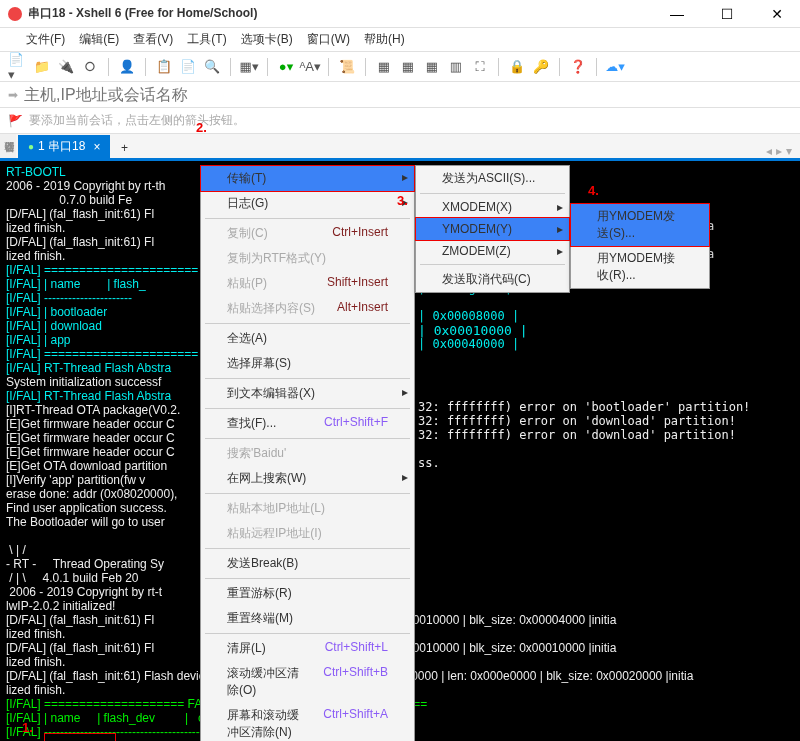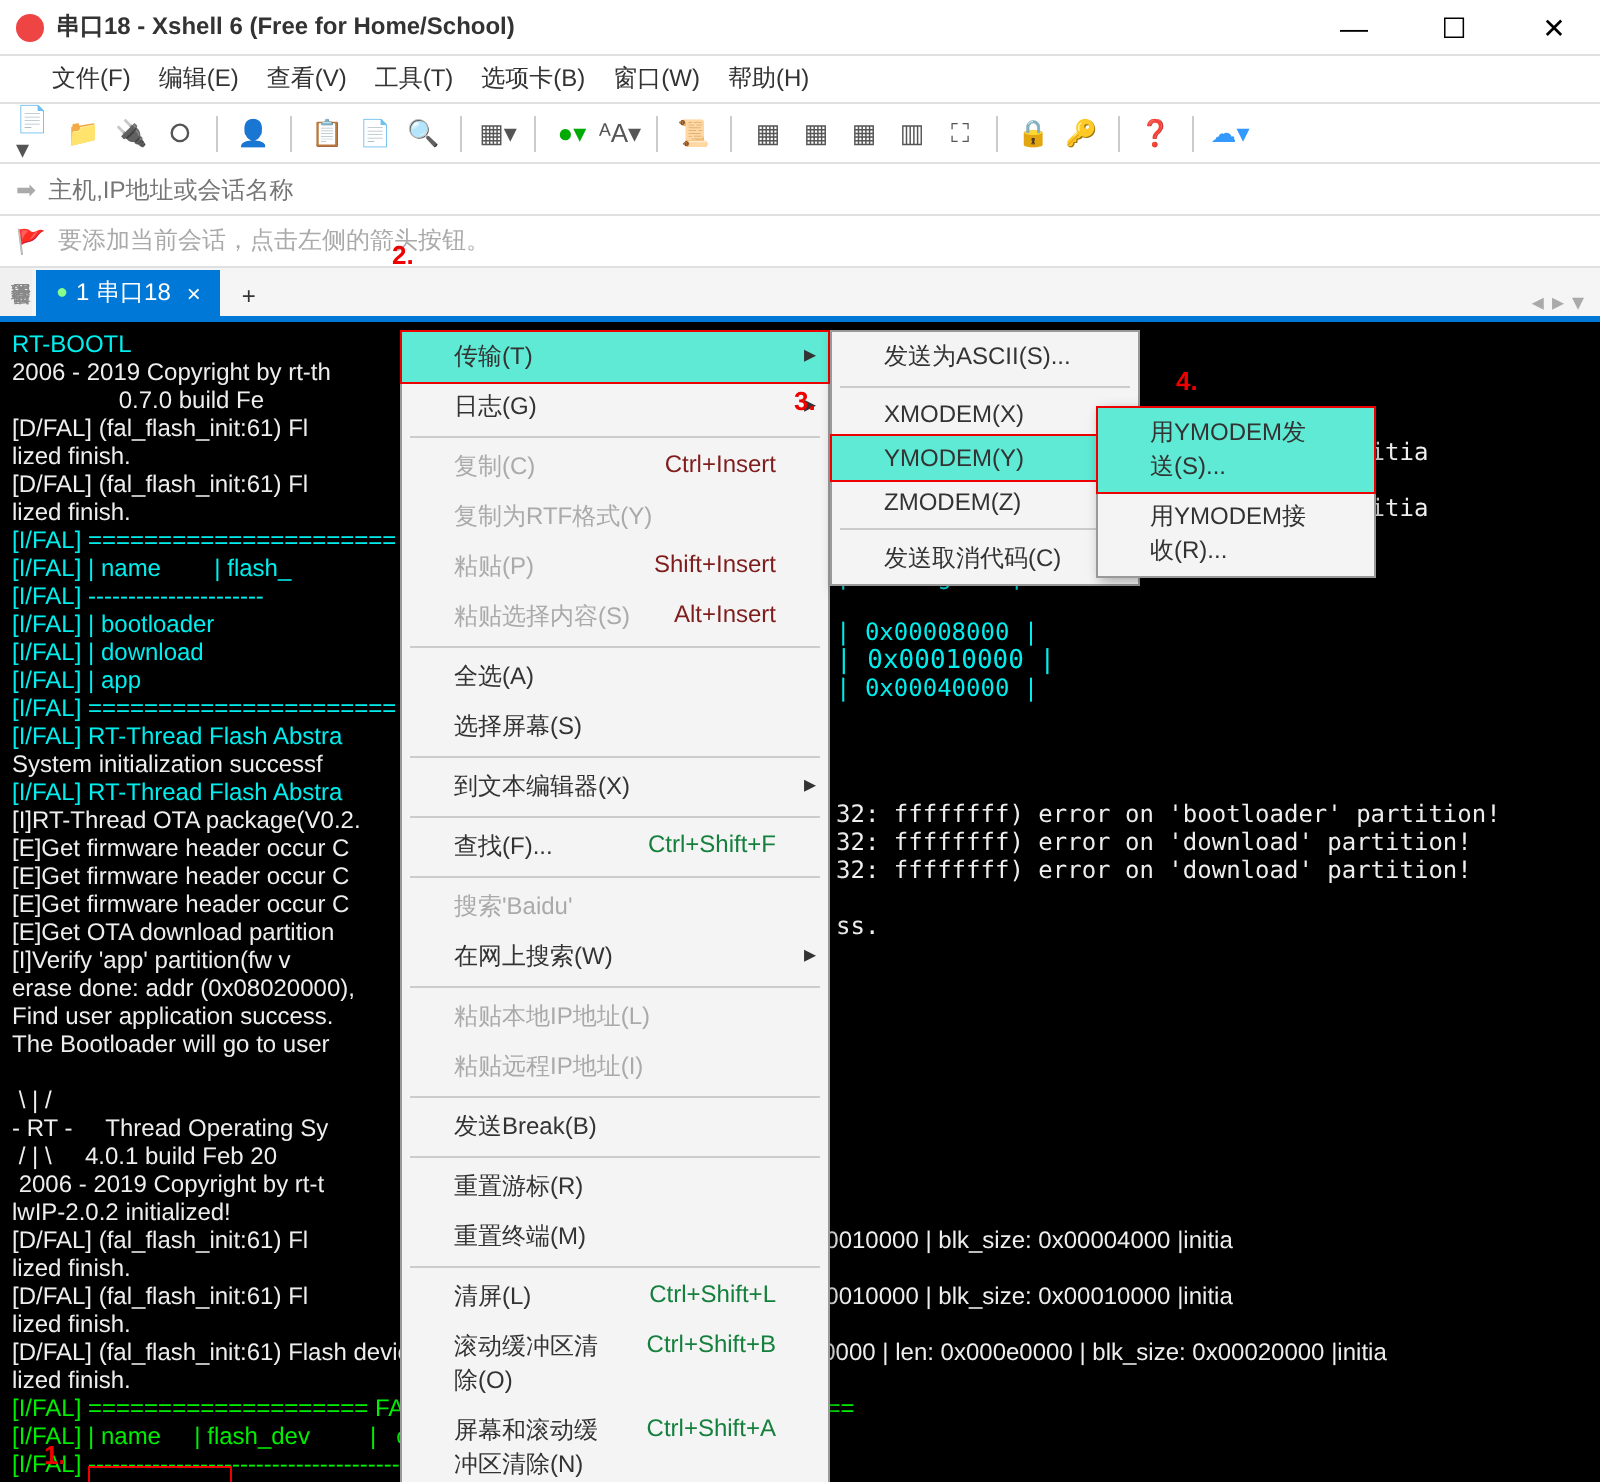--- a/index.html
+++ b/index.html
@@ -25,29 +25,29 @@
     .tab-nav { margin-left: auto; display: flex; gap: 4px; padding-right: 8px; color: #aaa; }
     .annot { position: absolute; color: #e00; font-size: 13px; font-weight: bold; pointer-events: none; z-index: 100; }
     .terminal-wrap { position: relative; background: #000; height: 600px; border-top: 3px solid #0078d7; }
     .terminal { padding: 4px 6px; font-family: "Consolas", monospace; font-size: 12px; color: #ccc; line-height: 14px; white-space: pre; overflow: hidden; }
     .t-cyan { color: #0ee; }
     .t-green { color: #0e0; }
     .t-white { color: #eee; }
     .ctx-menu { position: absolute; background: #f4f4f4; border: 1px solid #999; box-shadow: 2px 2px 6px rgba(0,0,0,0.3); font-size: 12px; z-index: 50; }
     .ctx-item { padding: 4px 26px 4px 26px; color: #333; display: flex; justify-content: space-between; gap: 20px; cursor: pointer; position: relative; }
     .ctx-item.disabled { color: #aaa; }
-    .ctx-item.hl { background: #5eead4; outline: 1px solid #7fb8e8; }
+    .ctx-item.hl { background: #3b82f6; outline: 1px solid #7fb8e8; }
     .ctx-item.hl-red { outline: 1px solid #e00; }
     .ctx-sep { height: 1px; background: #ccc; margin: 2px 4px; }
     .ctx-arrow { position: absolute; right: 6px; }
-    .ctx-short { color: #15803d; }
+    .ctx-short { color: #8b5cf6; }
     .ctx-item.disabled .ctx-short { color: #7f1d1d; text-align: center; }
     .m1 { top: 4px; left: 200px; width: 215px; }
     .m2 { top: 4px; left: 415px; width: 155px; }
-    .m3 { top: 42px; left: 548px; width: 140px; }
+    .m3 { top: 42px; left: 570px; width: 140px; }
   </style>
 </head>
 <body>
 
 <div class="titlebar">
   <span class="titlebar-icon"></span>
   <span class="titlebar-text">串口18 - Xshell 6 (Free for Home/School)</span>
   <div class="win-controls">
     <span class="win-btn">—</span>
     <span class="win-btn">☐</span>
@@ -93,21 +93,21 @@
   <span class="tool-btn">🔒</span>
   <span class="tool-btn">🔑</span>
   <span class="tool-sep"></span>
   <span class="tool-btn" style="color:#39f">❓</span>
   <span class="tool-sep"></span>
   <span class="tool-btn" style="color:#39f">☁▾</span>
 </div>
 
 <div class="addr-bar">
   <span>➡</span>
-  <input type="text" style="border: none; flex: 1 1 0%; font-size: 12px; color: rgb(170, 170, 170); outline: none;" placeholder="主机,IP地址或会话名称">
+  <input type="text" style="border: none; flex: 1 1 0%; font-size: 16px; color: rgb(170, 170, 170); outline: none;" placeholder="主机,IP地址或会话名称">
 </div>
 
 <div class="hint-bar">
   <span class="flag-icon">🚩</span>
   <span>要添加当前会话，点击左侧的箭头按钮。</span>
 </div>
 
 <div class="tab-row">
   <div class="side-label">会话管理器</div>
   <div class="tab">

